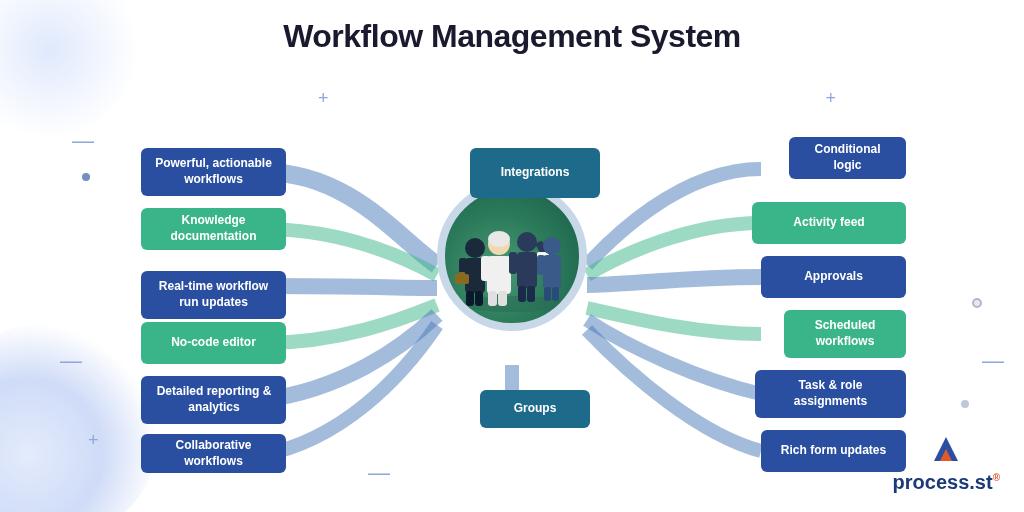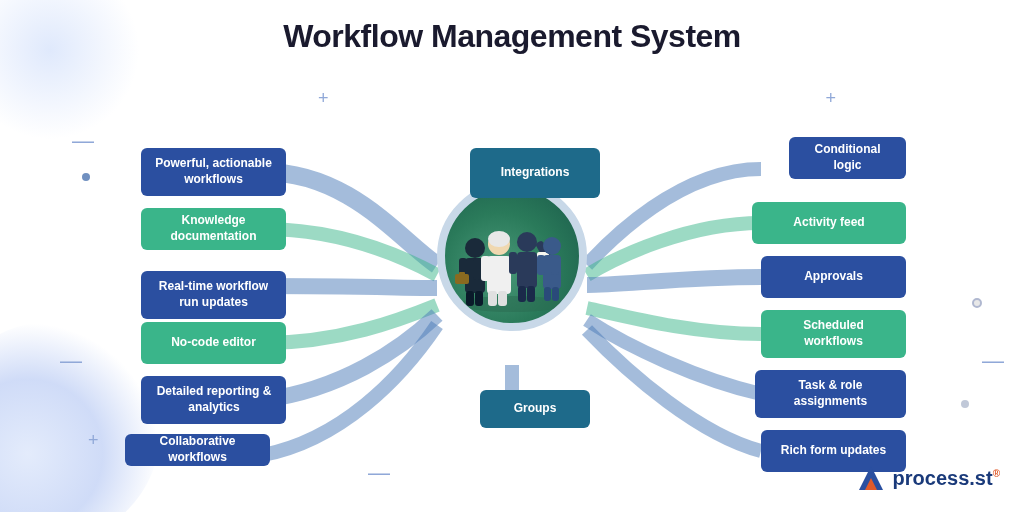--- a/index.html
+++ b/index.html
@@ -113,27 +113,27 @@
       background: #1e7a8a;
       color: #fff;
     }
 
     
     .box-l1 { left: 118px; top: 148px; width: 145px; height: 48px; }
     .box-l2 { left: 118px; top: 208px; width: 145px; height: 42px; }
     .box-l3 { left: 118px; top: 271px; width: 145px; height: 48px; }
     .box-l4 { left: 118px; top: 322px; width: 145px; height: 42px; }
     .box-l5 { left: 118px; top: 376px; width: 145px; height: 48px; padding-left: 13px; }
-    .box-l6 { left: 102px; top: 434px; width: 145px; height: 32px; }
+    .box-l6 { left: 118px; top: 434px; width: 145px; height: 39px; }
 
     
     .box-r1 { right: 118px; top: 137px; width: 117px; height: 42px; }
     .box-r2 { right: 118px; top: 202px; width: 154px; height: 42px; }
     .box-r3 { right: 118px; top: 256px; width: 145px; height: 42px; }
-    .box-r4 { right: 118px; top: 310px; width: 145px; height: 48px; }
+    .box-r4 { right: 118px; top: 310px; width: 122px; height: 48px; }
     .box-r5 { right: 118px; top: 370px; width: 151px; height: 48px; }
     .box-r6 { right: 118px; top: 430px; width: 145px; height: 42px; }
 
     
     .box-c1 {
       left: 50%;
       transform: translateX(-50%);
       top: 148px;
       width: 130px;
       height: 50px;
@@ -161,20 +161,21 @@
 
     
     .logo {
       position: absolute;
       bottom: 18px;
       right: 24px;
       display: flex;
       align-items: center;
       gap: 6px;
       z-index: 20;
+      flex-direction: column;
     }
 
     .logo-icon {
       width: 32px;
       height: 32px;
     }
 
     .logo-text {
       font-size: 20px;
       font-weight: 700;

